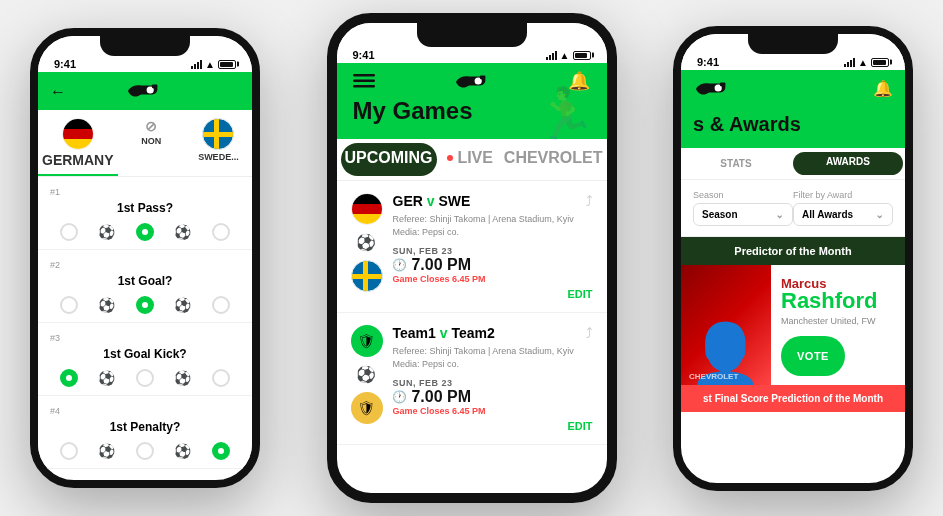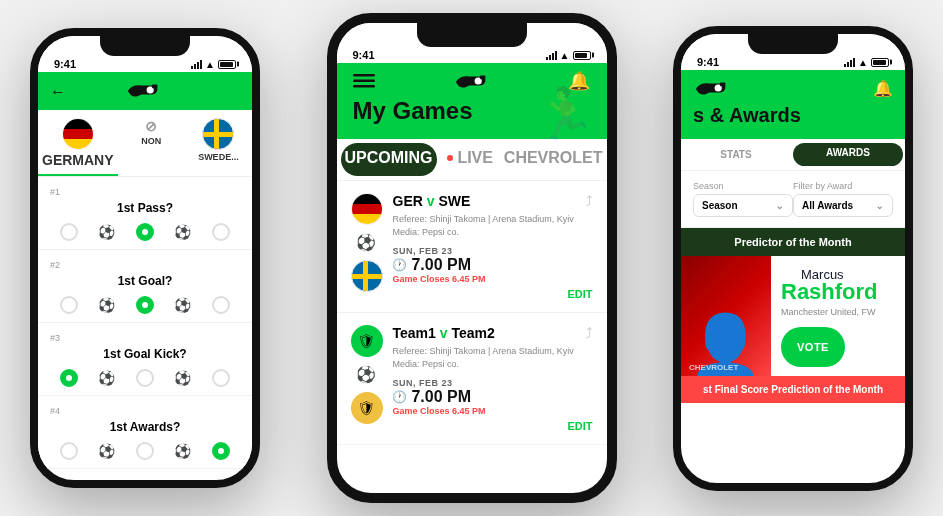--- a/index.html
+++ b/index.html
@@ -300,21 +300,21 @@
     
     .phone-right .status-bar { padding-top: 22px; }
     .right-header {
       background: #00cc44;
       padding: 6px 12px 12px;
     }
     .right-header .page-title {
       font-size: 20px;
       font-weight: 800;
       color: #111;
-      margin-top: 4px;
+      margin-top: 13px;
     }
 
     .stats-awards-tabs {
       display: flex;
       background: white;
       border-bottom: 1px solid #eee;
     }
     .sa-tab {
       flex: 1;
       text-align: center;
@@ -400,24 +400,23 @@
       font-size: 8px;
       color: rgba(255,255,255,0.7);
       font-weight: 700;
     }
     .player-info {
       flex: 1;
       padding: 12px 10px;
     }
     .player-name-first {
       font-size: 13px;
-      font-weight: 400;
-      color: #0f172a;
+      font-weight: 700;
+      color: #b91c1c;
       line-height: 1;
-      margin-left: 20px;
     }
     .player-name-last {
       font-size: 22px;
       font-weight: 900;
       color: #00cc44;
       line-height: 1;
     }
     .player-club {
       font-size: 9px;
       color: #888;
@@ -627,21 +626,21 @@
       <div class="pred-options">
         <div class="pred-radio selected"></div>
         <div class="ball-icon">⚽</div>
         <div class="pred-radio"></div>
         <div class="ball-icon">⚽</div>
         <div class="pred-radio"></div>
       </div>
     </div>
     <div class="pred-item">
       <div class="pred-number">#4</div>
-      <div class="pred-question">1st Awards?</div>
+      <div class="pred-question">1st Penalty?</div>
       <div class="pred-options">
         <div class="pred-radio"></div>
         <div class="ball-icon">⚽</div>
         <div class="pred-radio"></div>
         <div class="ball-icon">⚽</div>
         <div class="pred-radio selected"></div>
       </div>
     </div>
   </div>
 </div>

